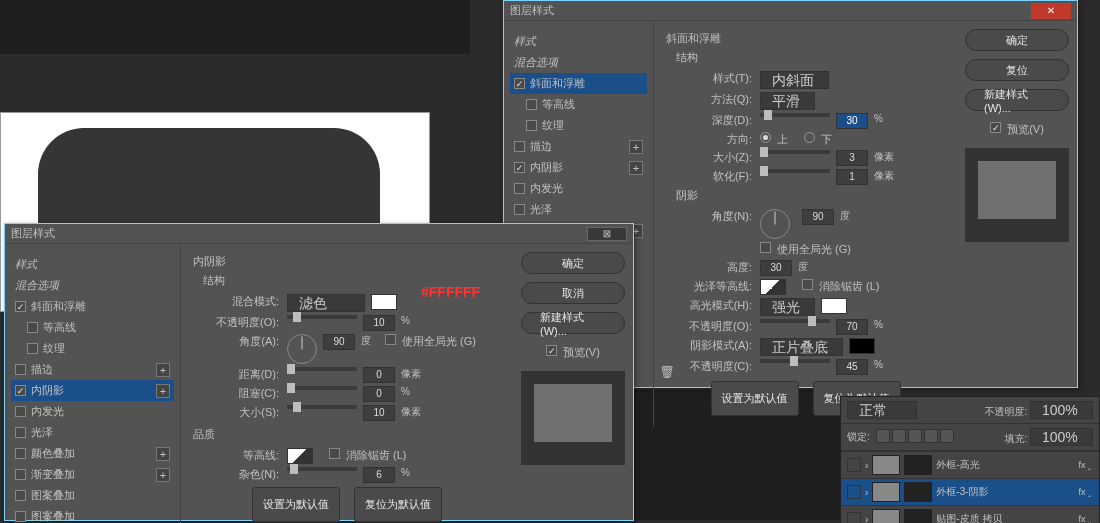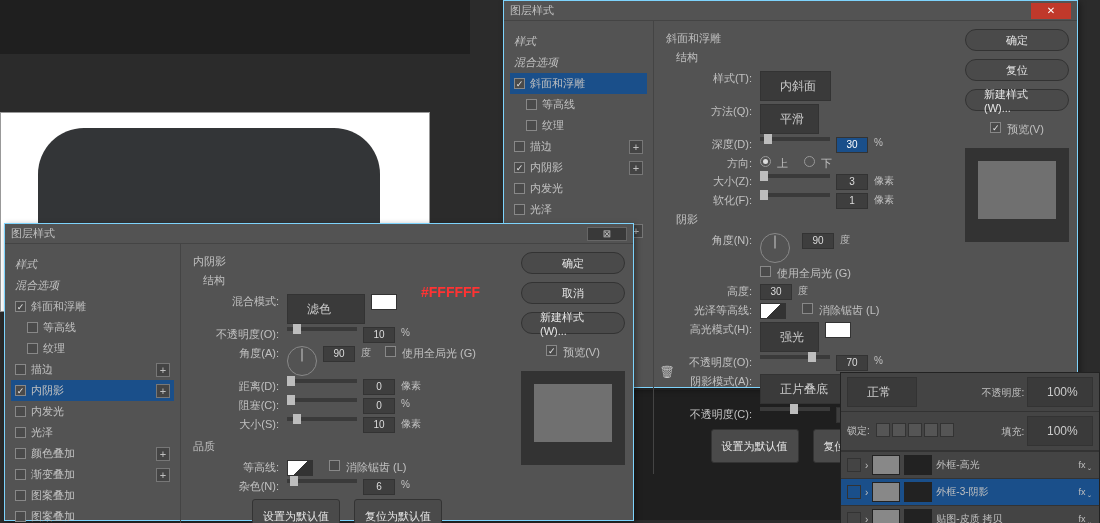--- a/index.html
+++ b/index.html
@@ -31,28 +31,28 @@
   .row .lab { width: 88px; text-align: right; padding-right: 2px; font-size: 11px; }
   .slider { flex: 0 0 70px; height: 4px; background: #3a3a3a; position: relative; }
   .slider .thumb { position: absolute; top: -3px; width: 8px; height: 10px; background: #bdbdbd; }
   .val { width: 32px; height: 16px; border: 1px solid #333; background: #3e3e3e; text-align: center; font-size: 10px; line-height: 14px; color:#dcdcdc;}
   .val.sel { background: #1a4f8a; color:#fff;}
   .unit { font-size: 10px; }
   .swatch { width: 26px; height: 16px; border: 1px solid #333; }
   .swatch.white { background: #fff; }
   .swatch.black { background: #000; }
   .swatch.contour { background: linear-gradient(135deg,#fff 0 50%,#333 50% 100%); }
-  select.mini { height: 30px; background: #3a3a3a; color: #ccc; border: 1px solid #333; font-size: 12px; padding: 0 14px 0 19px; appearance: none; }
+  select.mini { height: 18px; background: #3a3a3a; color: #ccc; border: 1px solid #333; font-size: 14px; padding: 0 14px 0 11px; appearance: none; }
   .radio { width: 11px; height: 11px; border-radius: 50%; border: 1px solid #999; display: inline-block; position: relative; }
   .radio.on::after { content: ""; position: absolute; inset: 2px; background: #ddd; border-radius: 50%; }
   .angle-dial { width: 30px; height: 30px; border: 1px solid #888; border-radius: 50%; position: relative; }
   .angle-dial .needle { position: absolute; width: 13px; height: 1px; background: #ccc; left: 50%; top: 50%; transform-origin: left; transform: rotate(-90deg); }
   .ann-red { color: #f33; font-weight: bold; font-size: 14px; position: absolute; }
   .btn { height: 22px; border: 1px solid #333; background: #4a4a4a; border-radius: 11px; padding: 0 18px; display: inline-flex; align-items: center; justify-content: center; cursor: pointer; font-size: 11px; color:#e6e6e6;}
-  .btn.flat { border-radius: 3px; padding: 16px 10px; height: 23px;}
+  .btn.flat { border-radius: 3px; padding: 10px 10px; height: 35px;}
   .right-col { width: 120px; padding: 8px; display: flex; flex-direction: column; gap: 8px; align-items: stretch; }
   .preview-box { width: 80px; height: 60px; background: #707070; border: 1px solid #333; margin: 4px auto; }
   .preview-wrap { background:#333; padding:8px 8px 18px; text-align:center;}
 
   .layers-panel { position: absolute; right: 0; bottom: -10px; width: 260px; background: #444; border: 1px solid #222; font-size: 10px; }
   .lp-top { display: flex; align-items: flex-end; padding: 4px 6px; gap: 8px; justify-content: space-between; border-bottom:1px solid #333;}
   .lp-row2 { display: flex; align-items: center; padding: 4px 6px; gap: 6px; border-bottom:1px solid #333;}
   .lock-icons span{ display:inline-block; width:14px; height:14px; background:#555; margin-right:2px; border:1px solid #333;}
   .layer { display:flex; align-items:center; gap:4px; padding:3px 6px; border-top:1px solid #333;}
   .layer.sel{ background:#1a4f8a; }

